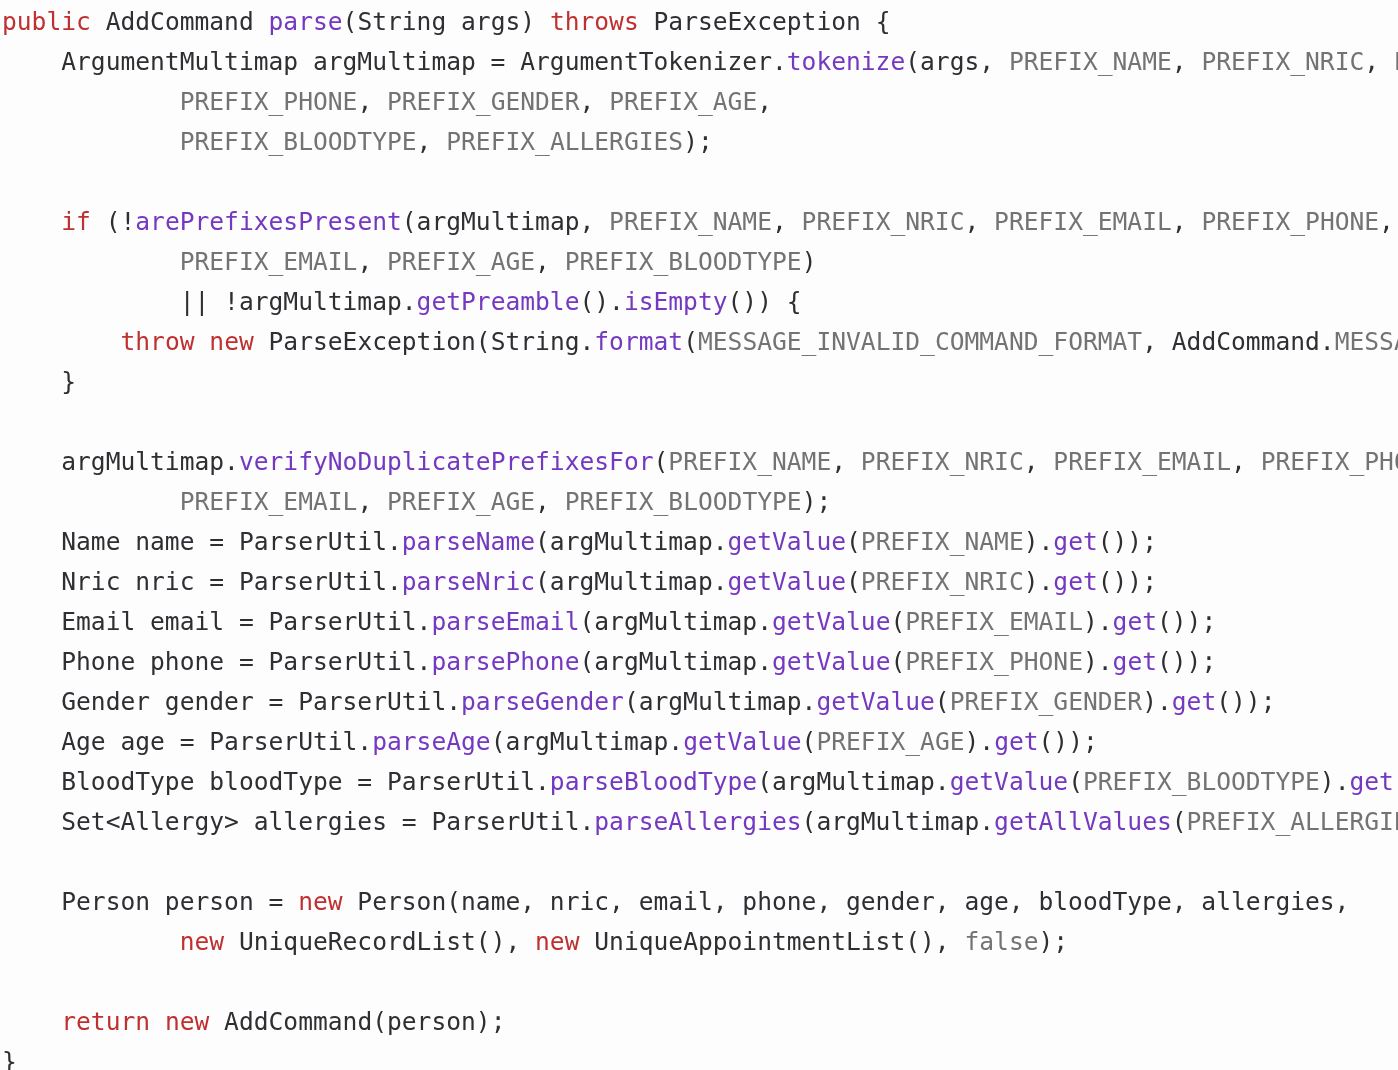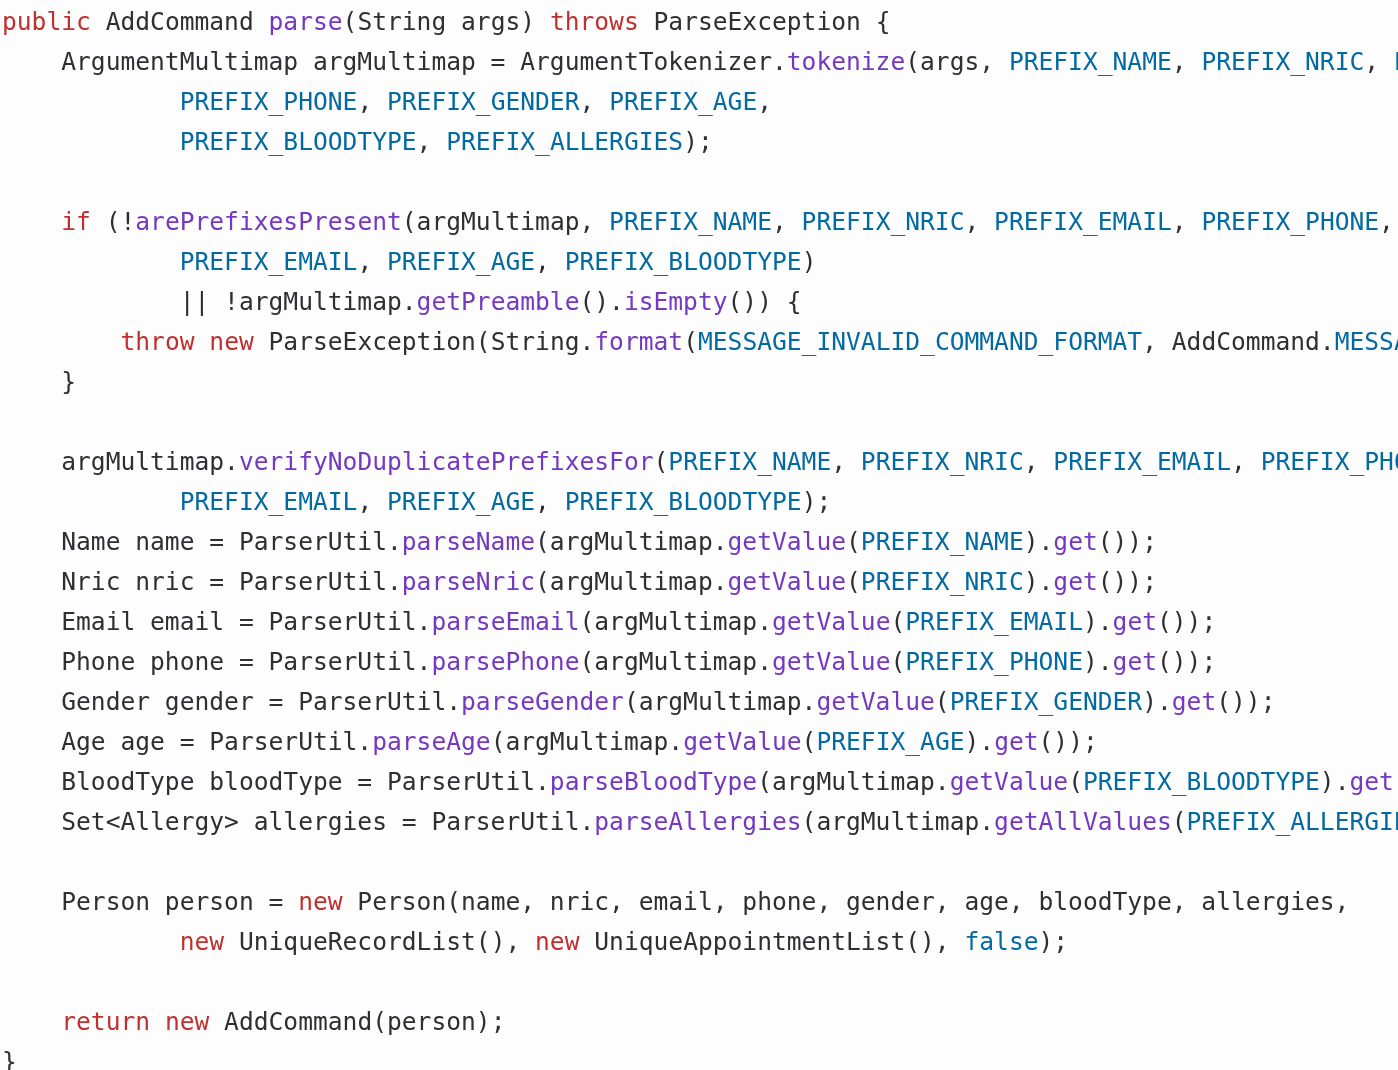--- a/index.html
+++ b/index.html
@@ -29,20 +29,20 @@
     overflow: hidden;
   }
   .code-line {
     white-space: pre;
     height: 40px;
     overflow: hidden;
   }
   .tok-plain   { color: #2e2e33; }
   .tok-keyword { color: #bf3030; }
   .tok-method  { color: #7439c0; }
-  .tok-const   { color: #0369a1; }
+  .tok-const   { color: #737373; }
 </style>
 </head>
 <body>
 
 <div id="code-viewer">
   <pre id="code-block"><div class="code-line"><span class="tok-keyword">public</span><span class="tok-plain"> AddCommand </span><span class="tok-method">parse</span><span class="tok-plain">(String args) </span><span class="tok-keyword">throws</span><span class="tok-plain"> ParseException {</span></div><div class="code-line"><span class="tok-plain">    ArgumentMultimap argMultimap = ArgumentTokenizer.</span><span class="tok-method">tokenize</span><span class="tok-plain">(args, </span><span class="tok-const">PREFIX_NAME</span><span class="tok-plain">, </span><span class="tok-const">PREFIX_NRIC</span><span class="tok-plain">, </span><span class="tok-const">PREFIX_EMAIL</span></div><div class="code-line"><span class="tok-plain">            </span><span class="tok-const">PREFIX_PHONE</span><span class="tok-plain">, </span><span class="tok-const">PREFIX_GENDER</span><span class="tok-plain">, </span><span class="tok-const">PREFIX_AGE</span><span class="tok-plain">,</span></div><div class="code-line"><span class="tok-plain">            </span><span class="tok-const">PREFIX_BLOODTYPE</span><span class="tok-plain">, </span><span class="tok-const">PREFIX_ALLERGIES</span><span class="tok-plain">);</span></div><div class="code-line">&nbsp;</div><div class="code-line"><span class="tok-plain">    </span><span class="tok-keyword">if</span><span class="tok-plain"> (!</span><span class="tok-method">arePrefixesPresent</span><span class="tok-plain">(argMultimap, </span><span class="tok-const">PREFIX_NAME</span><span class="tok-plain">, </span><span class="tok-const">PREFIX_NRIC</span><span class="tok-plain">, </span><span class="tok-const">PREFIX_EMAIL</span><span class="tok-plain">, </span><span class="tok-const">PREFIX_PHONE</span><span class="tok-plain">, </span></div><div class="code-line"><span class="tok-plain">            </span><span class="tok-const">PREFIX_EMAIL</span><span class="tok-plain">, </span><span class="tok-const">PREFIX_AGE</span><span class="tok-plain">, </span><span class="tok-const">PREFIX_BLOODTYPE</span><span class="tok-plain">)</span></div><div class="code-line"><span class="tok-plain">            || !argMultimap.</span><span class="tok-method">getPreamble</span><span class="tok-plain">().</span><span class="tok-method">isEmpty</span><span class="tok-plain">()) {</span></div><div class="code-line"><span class="tok-plain">        </span><span class="tok-keyword">throw</span><span class="tok-plain"> </span><span class="tok-keyword">new</span><span class="tok-plain"> ParseException(String.</span><span class="tok-method">format</span><span class="tok-plain">(</span><span class="tok-const">MESSAGE_INVALID_COMMAND_FORMAT</span><span class="tok-plain">, AddCommand.</span><span class="tok-const">MESSAGE_USAGE</span></div><div class="code-line"><span class="tok-plain">    }</span></div><div class="code-line">&nbsp;</div><div class="code-line"><span class="tok-plain">    argMultimap.</span><span class="tok-method">verifyNoDuplicatePrefixesFor</span><span class="tok-plain">(</span><span class="tok-const">PREFIX_NAME</span><span class="tok-plain">, </span><span class="tok-const">PREFIX_NRIC</span><span class="tok-plain">, </span><span class="tok-const">PREFIX_EMAIL</span><span class="tok-plain">, </span><span class="tok-const">PREFIX_PHONE</span></div><div class="code-line"><span class="tok-plain">            </span><span class="tok-const">PREFIX_EMAIL</span><span class="tok-plain">, </span><span class="tok-const">PREFIX_AGE</span><span class="tok-plain">, </span><span class="tok-const">PREFIX_BLOODTYPE</span><span class="tok-plain">);</span></div><div class="code-line"><span class="tok-plain">    Name name = ParserUtil.</span><span class="tok-method">parseName</span><span class="tok-plain">(argMultimap.</span><span class="tok-method">getValue</span><span class="tok-plain">(</span><span class="tok-const">PREFIX_NAME</span><span class="tok-plain">).</span><span class="tok-method">get</span><span class="tok-plain">());</span></div><div class="code-line"><span class="tok-plain">    Nric nric = ParserUtil.</span><span class="tok-method">parseNric</span><span class="tok-plain">(argMultimap.</span><span class="tok-method">getValue</span><span class="tok-plain">(</span><span class="tok-const">PREFIX_NRIC</span><span class="tok-plain">).</span><span class="tok-method">get</span><span class="tok-plain">());</span></div><div class="code-line"><span class="tok-plain">    Email email = ParserUtil.</span><span class="tok-method">parseEmail</span><span class="tok-plain">(argMultimap.</span><span class="tok-method">getValue</span><span class="tok-plain">(</span><span class="tok-const">PREFIX_EMAIL</span><span class="tok-plain">).</span><span class="tok-method">get</span><span class="tok-plain">());</span></div><div class="code-line"><span class="tok-plain">    Phone phone = ParserUtil.</span><span class="tok-method">parsePhone</span><span class="tok-plain">(argMultimap.</span><span class="tok-method">getValue</span><span class="tok-plain">(</span><span class="tok-const">PREFIX_PHONE</span><span class="tok-plain">).</span><span class="tok-method">get</span><span class="tok-plain">());</span></div><div class="code-line"><span class="tok-plain">    Gender gender = ParserUtil.</span><span class="tok-method">parseGender</span><span class="tok-plain">(argMultimap.</span><span class="tok-method">getValue</span><span class="tok-plain">(</span><span class="tok-const">PREFIX_GENDER</span><span class="tok-plain">).</span><span class="tok-method">get</span><span class="tok-plain">());</span></div><div class="code-line"><span class="tok-plain">    Age age = ParserUtil.</span><span class="tok-method">parseAge</span><span class="tok-plain">(argMultimap.</span><span class="tok-method">getValue</span><span class="tok-plain">(</span><span class="tok-const">PREFIX_AGE</span><span class="tok-plain">).</span><span class="tok-method">get</span><span class="tok-plain">());</span></div><div class="code-line"><span class="tok-plain">    BloodType bloodType = ParserUtil.</span><span class="tok-method">parseBloodType</span><span class="tok-plain">(argMultimap.</span><span class="tok-method">getValue</span><span class="tok-plain">(</span><span class="tok-const">PREFIX_BLOODTYPE</span><span class="tok-plain">).</span><span class="tok-method">get</span><span class="tok-plain">());</span></div><div class="code-line"><span class="tok-plain">    Set&lt;Allergy&gt; allergies = ParserUtil.</span><span class="tok-method">parseAllergies</span><span class="tok-plain">(argMultimap.</span><span class="tok-method">getAllValues</span><span class="tok-plain">(</span><span class="tok-const">PREFIX_ALLERGIES</span></div><div class="code-line">&nbsp;</div><div class="code-line"><span class="tok-plain">    Person person = </span><span class="tok-keyword">new</span><span class="tok-plain"> Person(name, nric, email, phone, gender, age, bloodType, allergies,</span></div><div class="code-line"><span class="tok-plain">            </span><span class="tok-keyword">new</span><span class="tok-plain"> UniqueRecordList(), </span><span class="tok-keyword">new</span><span class="tok-plain"> UniqueAppointmentList(), </span><span class="tok-const">false</span><span class="tok-plain">);</span></div><div class="code-line">&nbsp;</div><div class="code-line"><span class="tok-plain">    </span><span class="tok-keyword">return</span><span class="tok-plain"> </span><span class="tok-keyword">new</span><span class="tok-plain"> AddCommand(person);</span></div><div class="code-line"><span class="tok-plain">}</span></div></pre>
 </div>
 
 </body></html>

